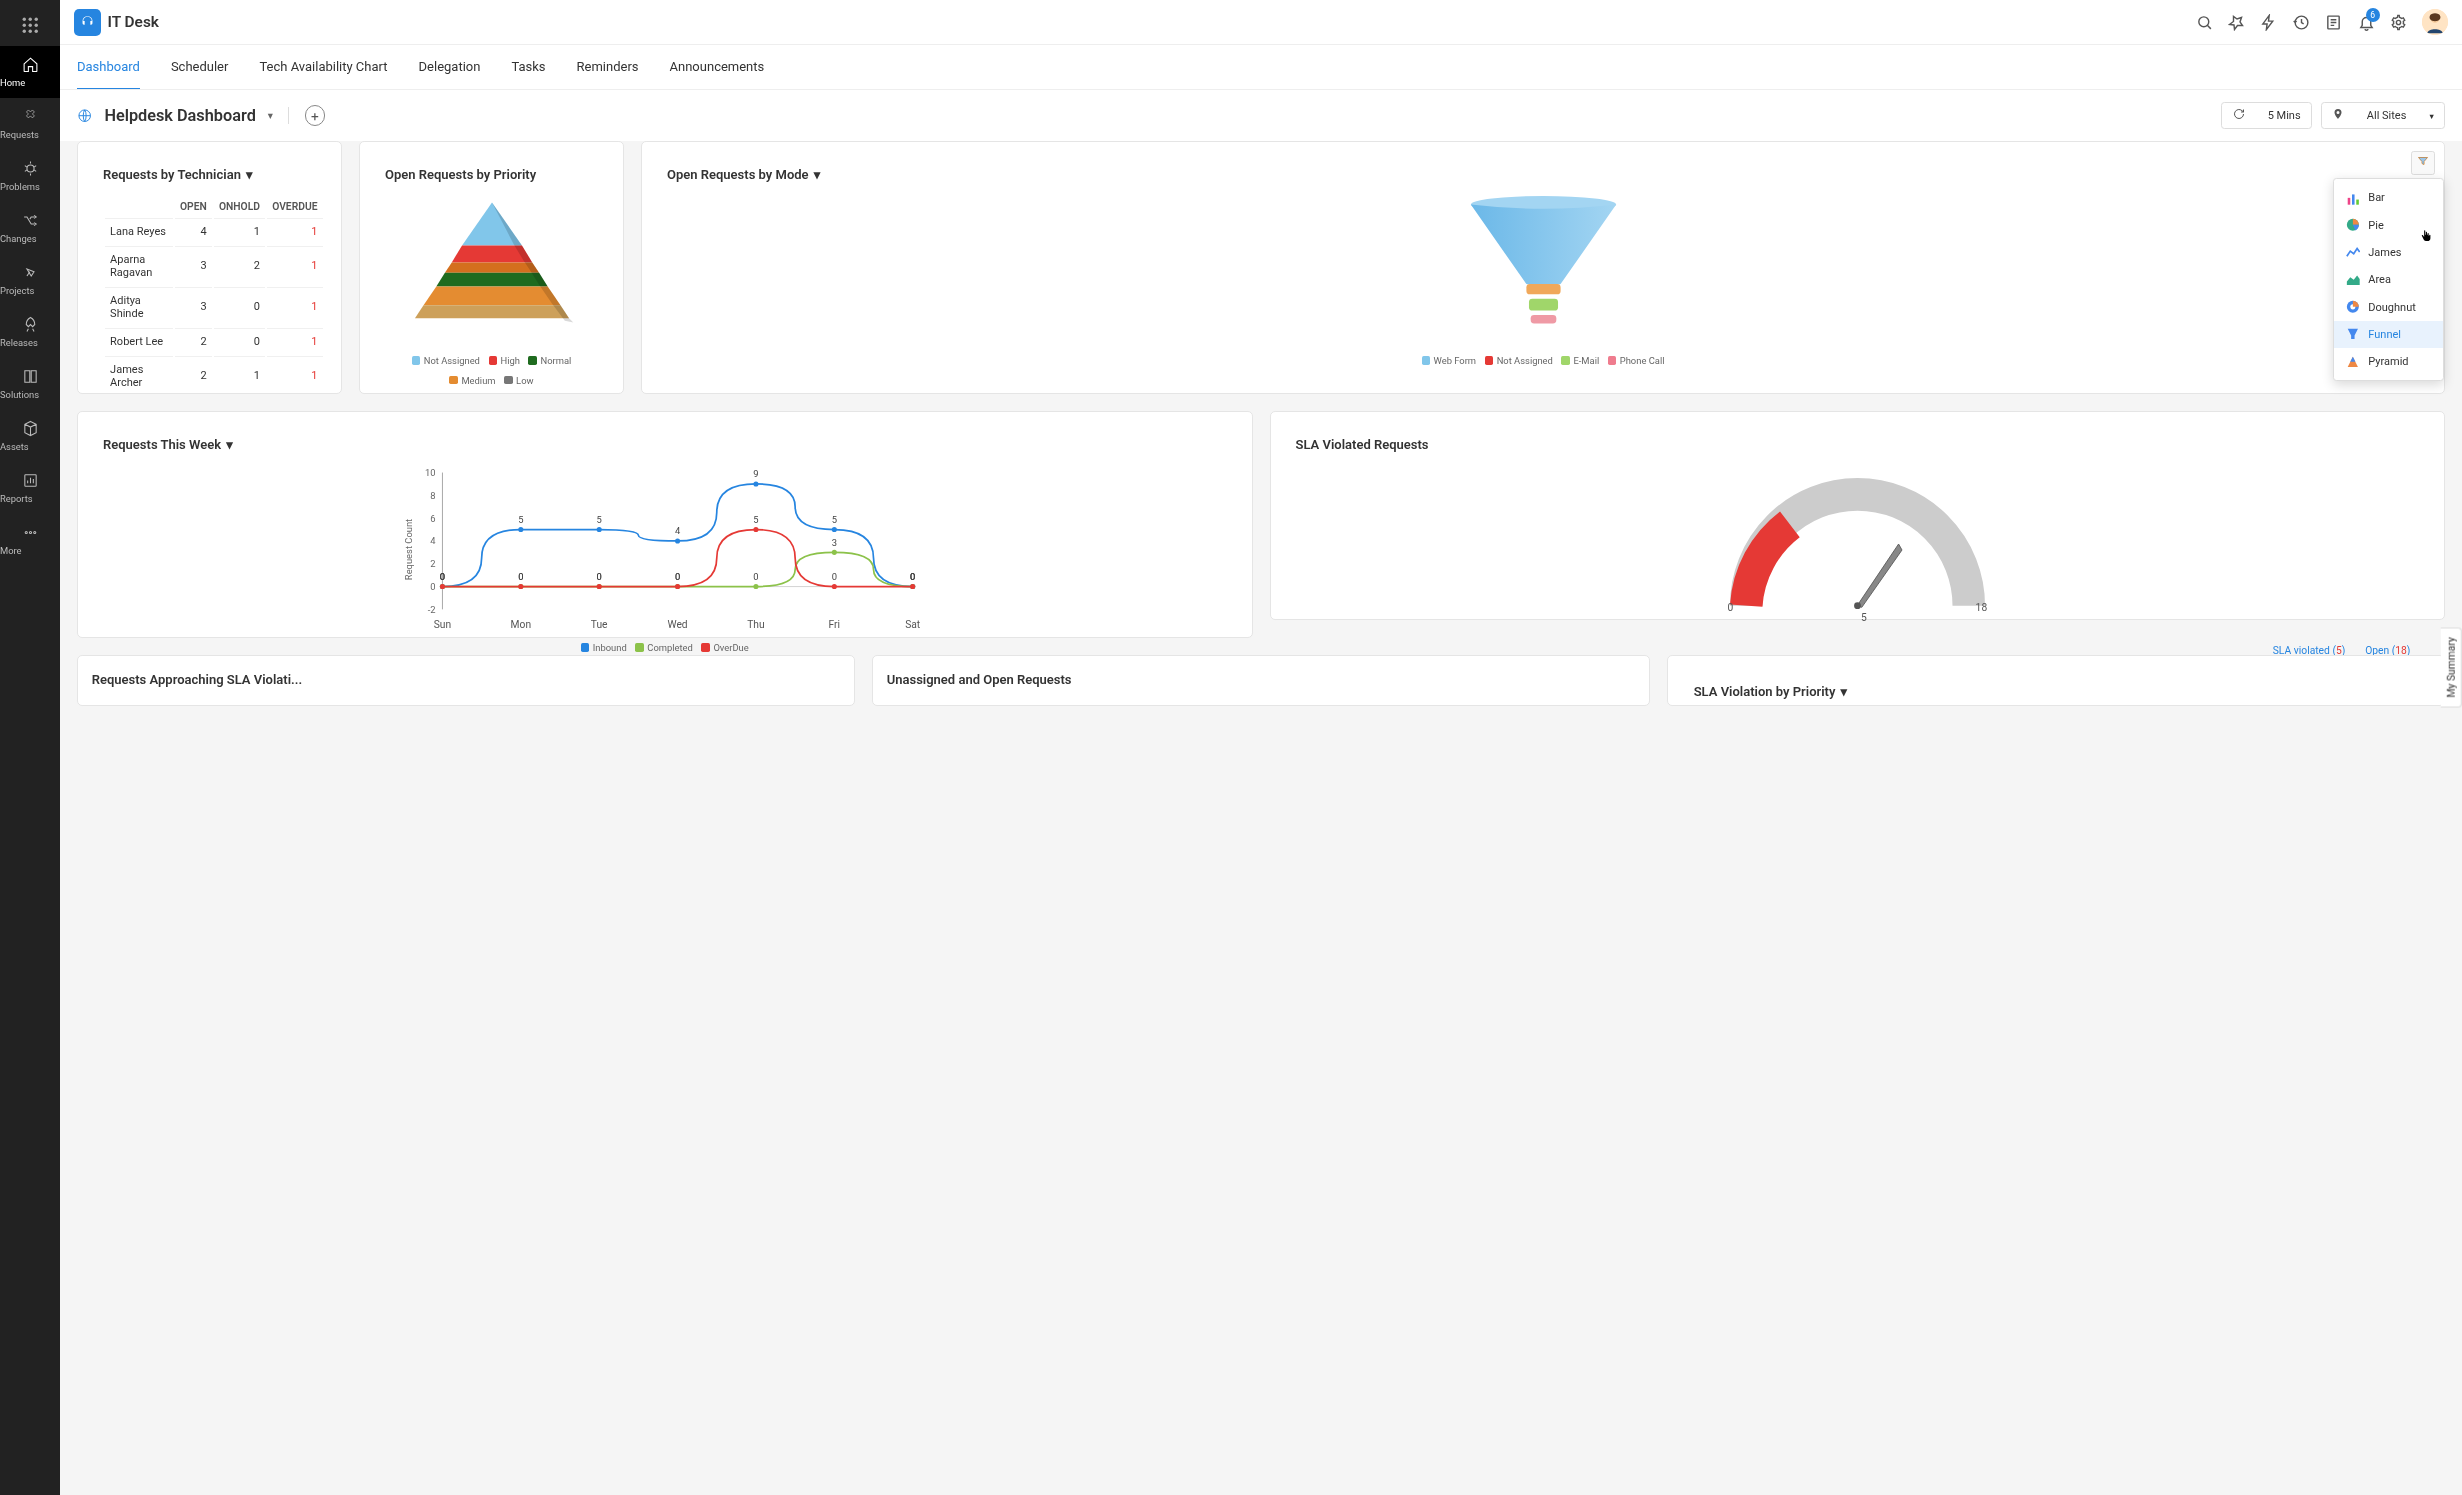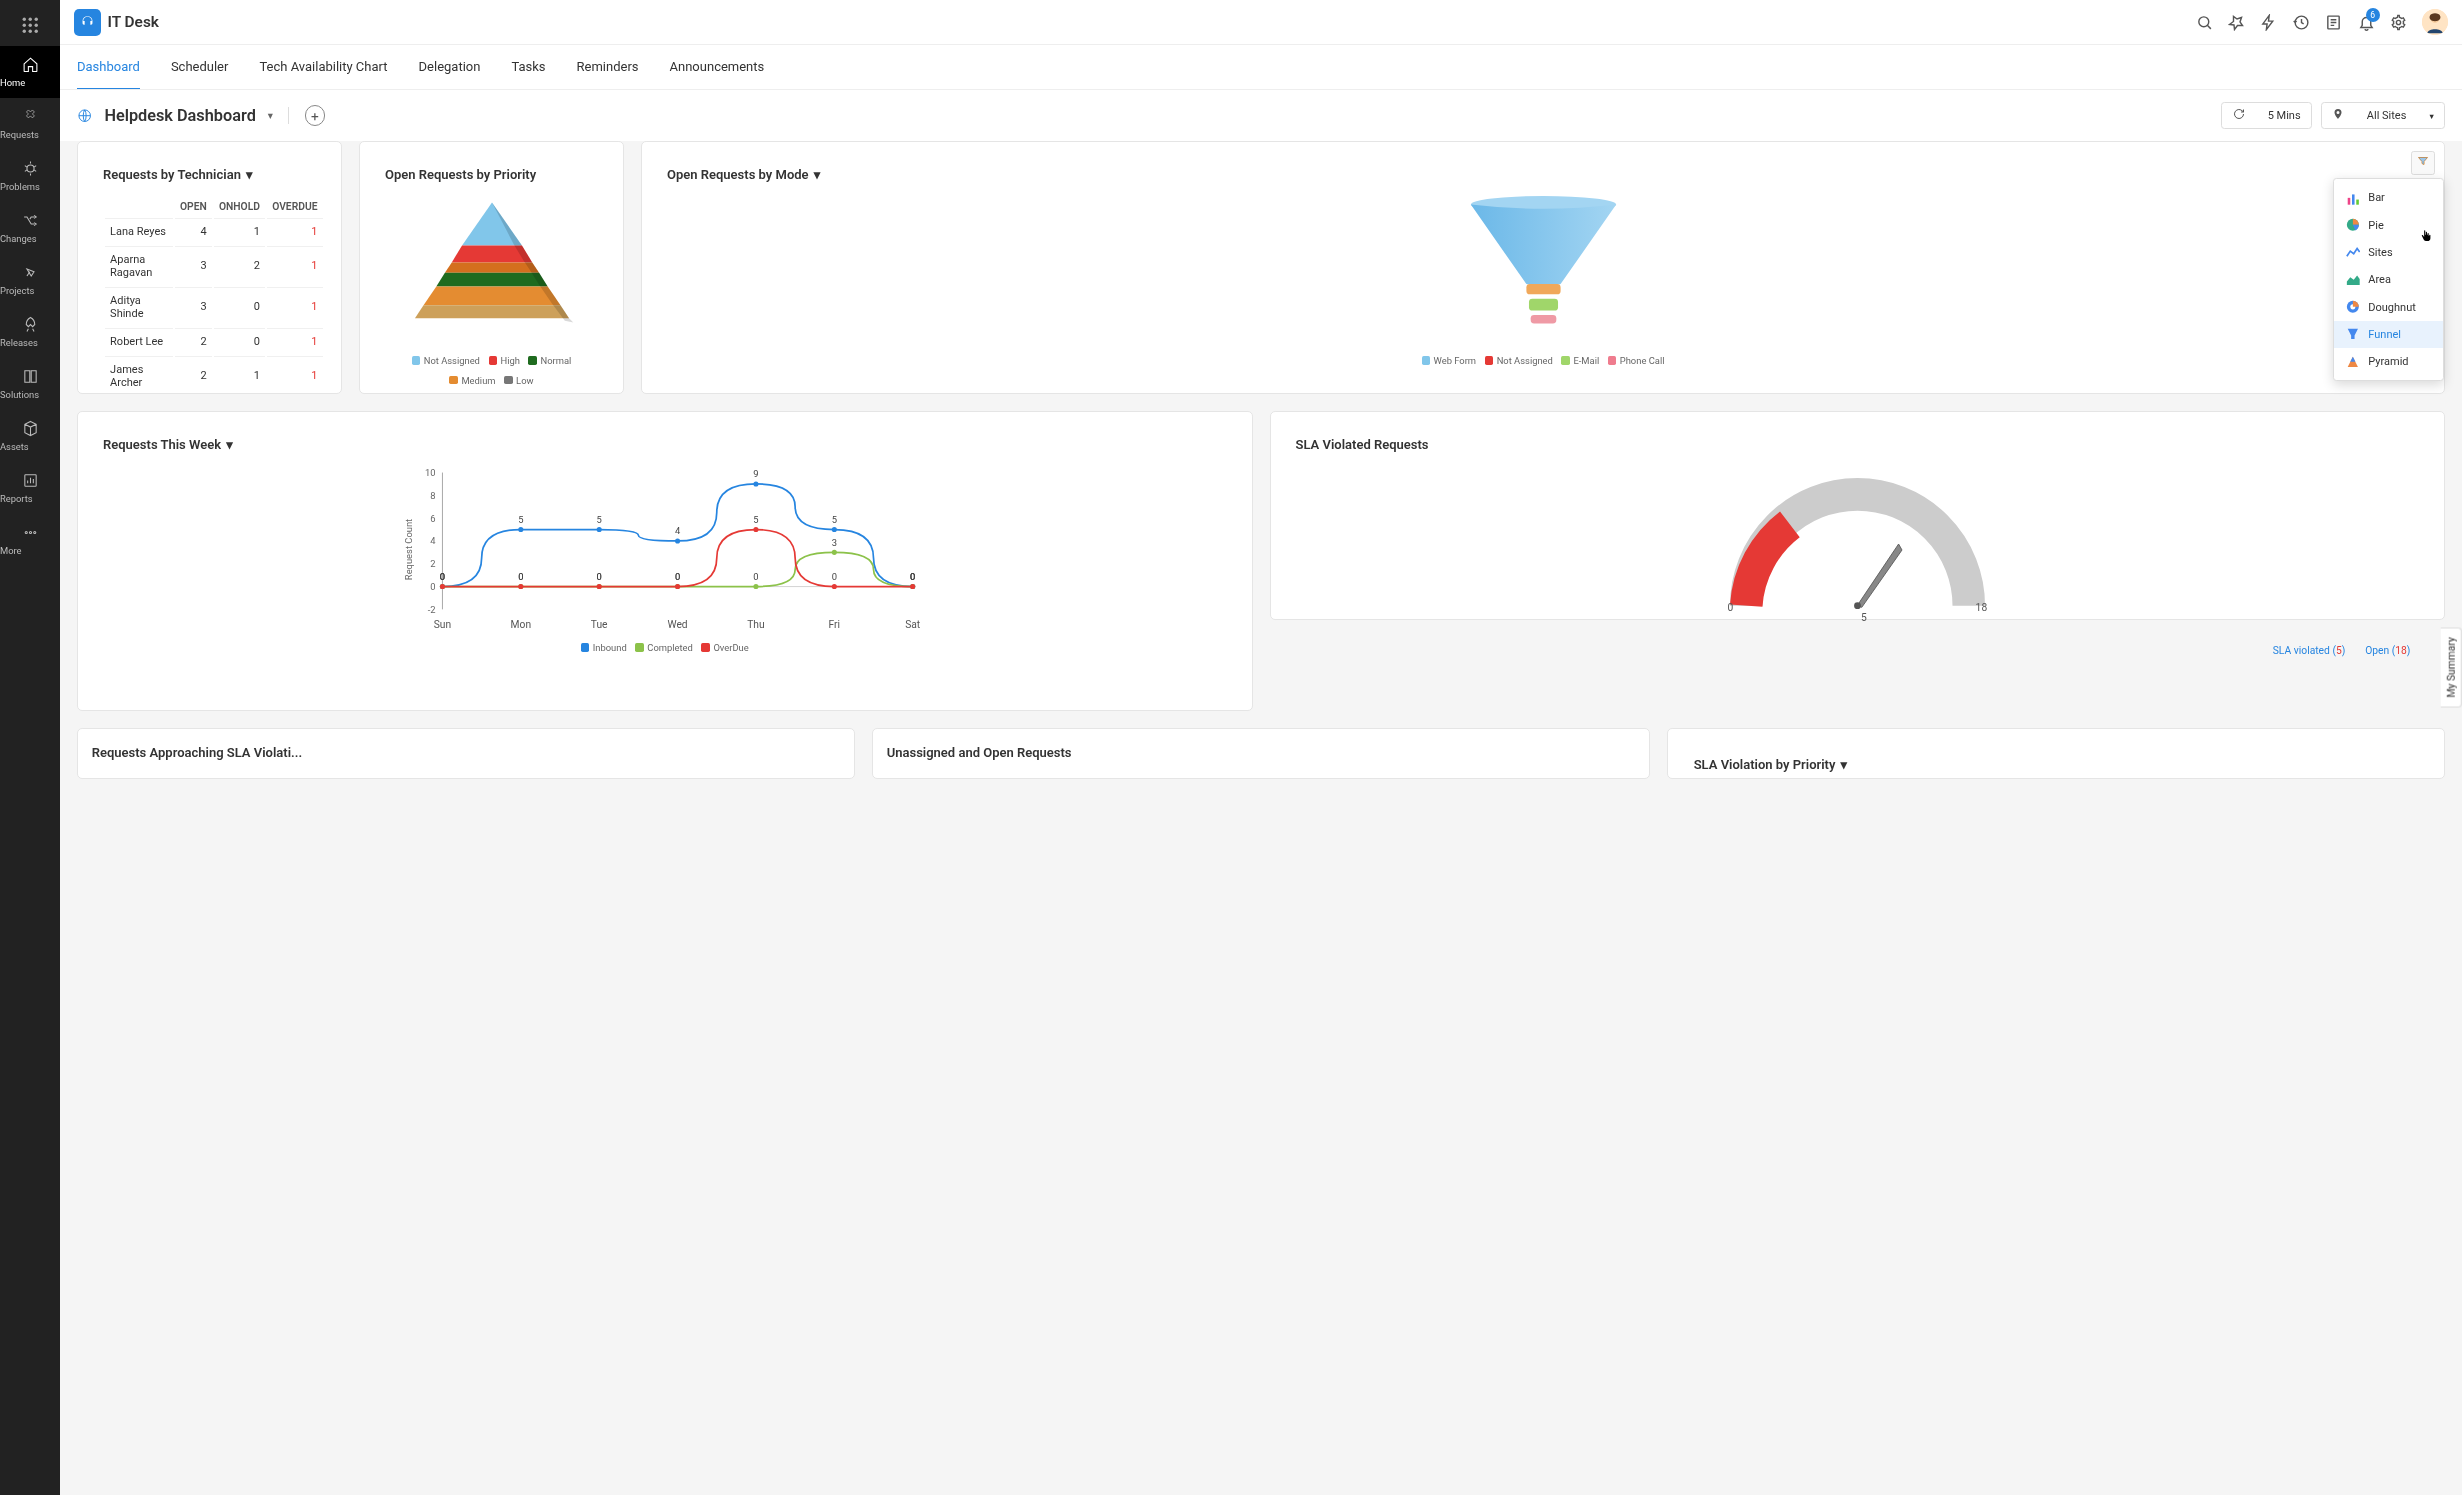--- a/index.html
+++ b/index.html
@@ -30,21 +30,21 @@
 .titlebar .sep { width: 0.9px; height: 17px; background: #ddd; margin: 0 3.4px;}
 .titlebar .right { margin-left: auto; display: flex; gap: 8.6px; }
 .pill { border: 0.9px solid #ddd; border-radius: 3.4px; padding: 5.1px 10.3px; display:flex; align-items:center; gap:23px; font-size:11px; cursor:pointer; background:#fff;}
 .content { flex: 1; overflow-y: auto; padding: 0 17px 17px; background: #f5f5f5; position: relative; }
 .row { display: flex; gap: 17px; margin-bottom: 17px; }
 .card { background: #fff; border: 0.9px solid #e5e5e5; border-radius: 5.1px; padding: 25px; position: relative; }
 .card-header { font-size: 13px; font-weight: 600; margin-bottom: 12px; display:flex; align-items:center; gap:5.1px;}
 .card.c1 { width: 265px; flex-shrink: 0; height: 253px; overflow: hidden;}
 .card.c2 { width: 265px; flex-shrink: 0; height: 253px;}
 .card.c3 { flex: 1; height: 253px;}
-.card.c4 { flex: 1; height: 300px;}
+.card.c4 { flex: 1; height: 227px;}
 .card.c5 { flex: 1; height: 209px;}
 .card.small { flex: 1; height: 51px; padding: 15.4px 13.7px;}
 .table { width: 100%; font-size: 11px; }
 .table th { text-align: right; font-weight: 600; color: #555; font-size: 10.3px; padding: 3.4px 5.1px;}
 .table th:first-child { text-align: left; }
 .table td { padding: 6px 5.1px; text-align: right; border-top: 0.9px solid #f0f0f0;}
 .table td:first-child { text-align: left; }
 .red { color: #e53935; }
 .legend { display:flex; flex-wrap:wrap; gap:8.6px; font-size:9.4px; justify-content:center; margin-top:6.8px;}
 .legend .li { display:flex; align-items:center; gap:3.4px; color:#666;}
@@ -312,21 +312,21 @@
                   <circle cx="8" cy="8" r="7" fill="#3a8"></circle>
                   <path d="M8 8 L8 1 A7 7 0 0 1 15 8 Z" fill="#e84"></path>
                   <path d="M8 8 L15 8 A7 7 0 0 1 11 14.5 Z" fill="#48e"></path>
                 </svg>
                 <span>Pie</span>
               </div>
               <div class="mi">
                 <svg class="micon" viewBox="0 0 16 16">
                   <polyline points="1,12 5,6 9,9 13,3 16,7" fill="none" stroke="#48e" stroke-width="2"></polyline>
                 </svg>
-                <span>Sites</span>
+                <span>James</span>
               </div>
               <div class="mi">
                 <svg class="micon" viewBox="0 0 16 16">
                   <polygon points="1,14 1,10 5,5 9,8 13,3 16,7 16,14" fill="#3a8"></polygon>
                 </svg>
                 <span>Area</span>
               </div>
               <div class="mi">
                 <svg class="micon" viewBox="0 0 16 16">
                   <circle cx="8" cy="8" r="7" fill="#48e"></circle>

